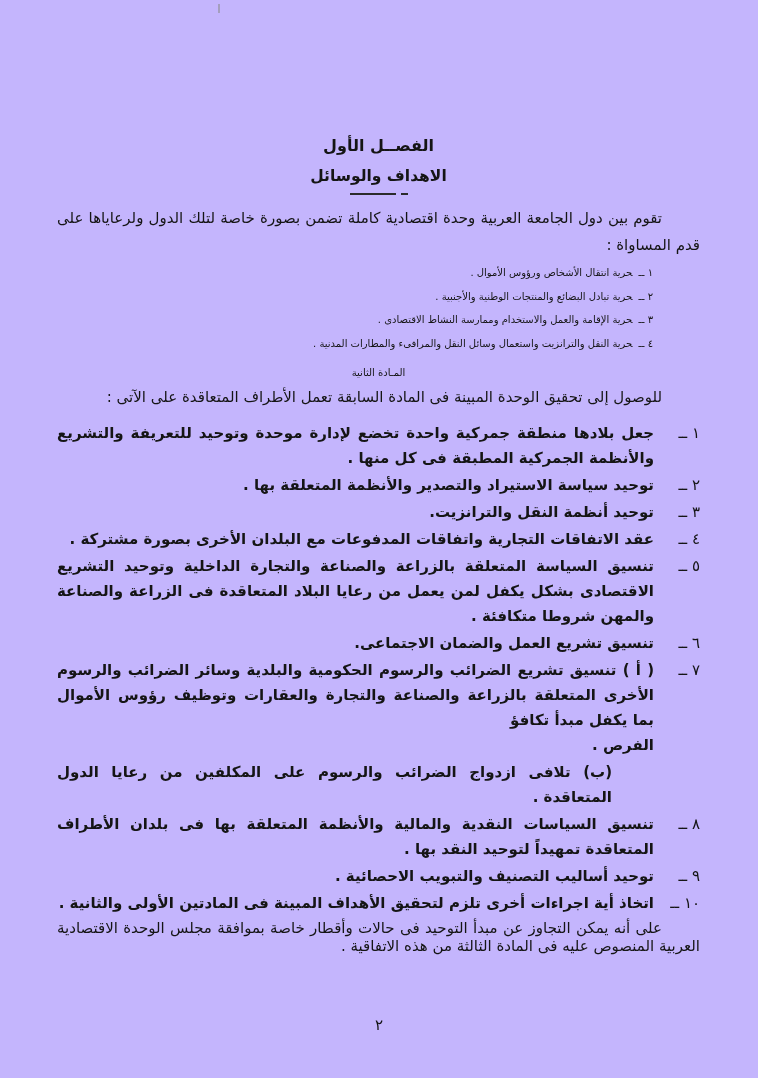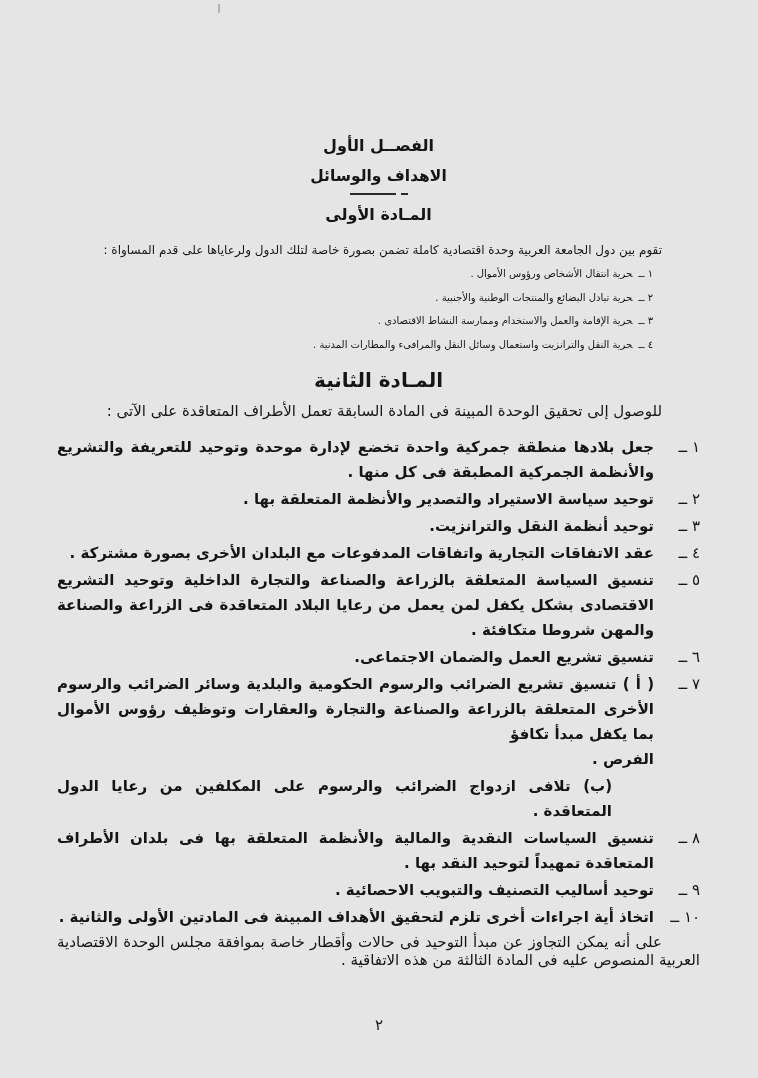--- a/index.html
+++ b/index.html
@@ -7,21 +7,21 @@
     width:758px;height:1078px;
     background:#ffffff;
     font-family:"DejaVu Sans",sans-serif;
     color:#151515;
     direction:rtl;
     position:relative;
     overflow:hidden;
   }
   .page{
     position:absolute;inset:0;
-    background:#e5e5e5;
+    background:#c4b5fd;
   }
   .content{
     padding:136px 58px 0 57px;
   }
   .h-chapter{
     font-size:16px;font-weight:bold;
     text-align:center;
     margin:0 0 9px 0;
     letter-spacing:.2px;
   }
@@ -35,26 +35,26 @@
     margin:8px auto 10px auto;
   }
   .rule .seg-long{width:46px;height:0;border-top:2px solid #2b2b2b;}
   .rule .seg-short{width:7px;height:0;border-top:2px solid #2b2b2b;}
   .h-article{
     font-size:16px;font-weight:bold;
     text-align:center;
     margin:2px 0 16px 0;
   }
   .h-article2{
-    font-size:20px;font-weight:bold;
+    font-size:10px;font-weight:normal;
     text-align:center;
     margin:12px 0 6px 0;
   }
   .intro{
-    font-size:12px;line-height:20px;
+    font-size:15px;line-height:27px;
     text-align:justify;
     text-indent:38px;
     margin:0 0 0 0;
   }
   .intro2{
     font-size:15px;line-height:26px;
     text-align:right;
     text-indent:38px;
     margin:0 0 11px 0;
   }
@@ -118,21 +118,20 @@
   <div class="content">
 
     <div class="h-chapter">الفصــل الأول</div>
     <div class="h-sub">الاهداف والوسائل</div>
 
     <div class="rule">
       <span class="seg-short"></span>
       <span class="seg-long"></span>
     </div>
 
-    <div class="h-article">المـادة الأولى</div>
 
     <p class="intro">تقوم بين دول الجامعة العربية وحدة اقتصادية كاملة تضمن بصورة خاصة لتلك الدول ولرعاياها على قدم المساواة :</p>
 
     <div class="list1">
       <div class="li1"><span class="num">١ ــ</span><span>حرية انتقال الأشخاص ورؤوس الأموال .</span></div>
       <div class="li1"><span class="num">٢ ــ</span><span>حرية تبادل البضائع والمنتجات الوطنية والأجنبية .</span></div>
       <div class="li1"><span class="num">٣ ــ</span><span>حرية الإقامة والعمل والاستخدام وممارسة النشاط الاقتصادى .</span></div>
       <div class="li1"><span class="num">٤ ــ</span><span>حرية النقل والترانزيت واستعمال وسائل النقل والمرافىء والمطارات المدنية .</span></div>
     </div>
 

